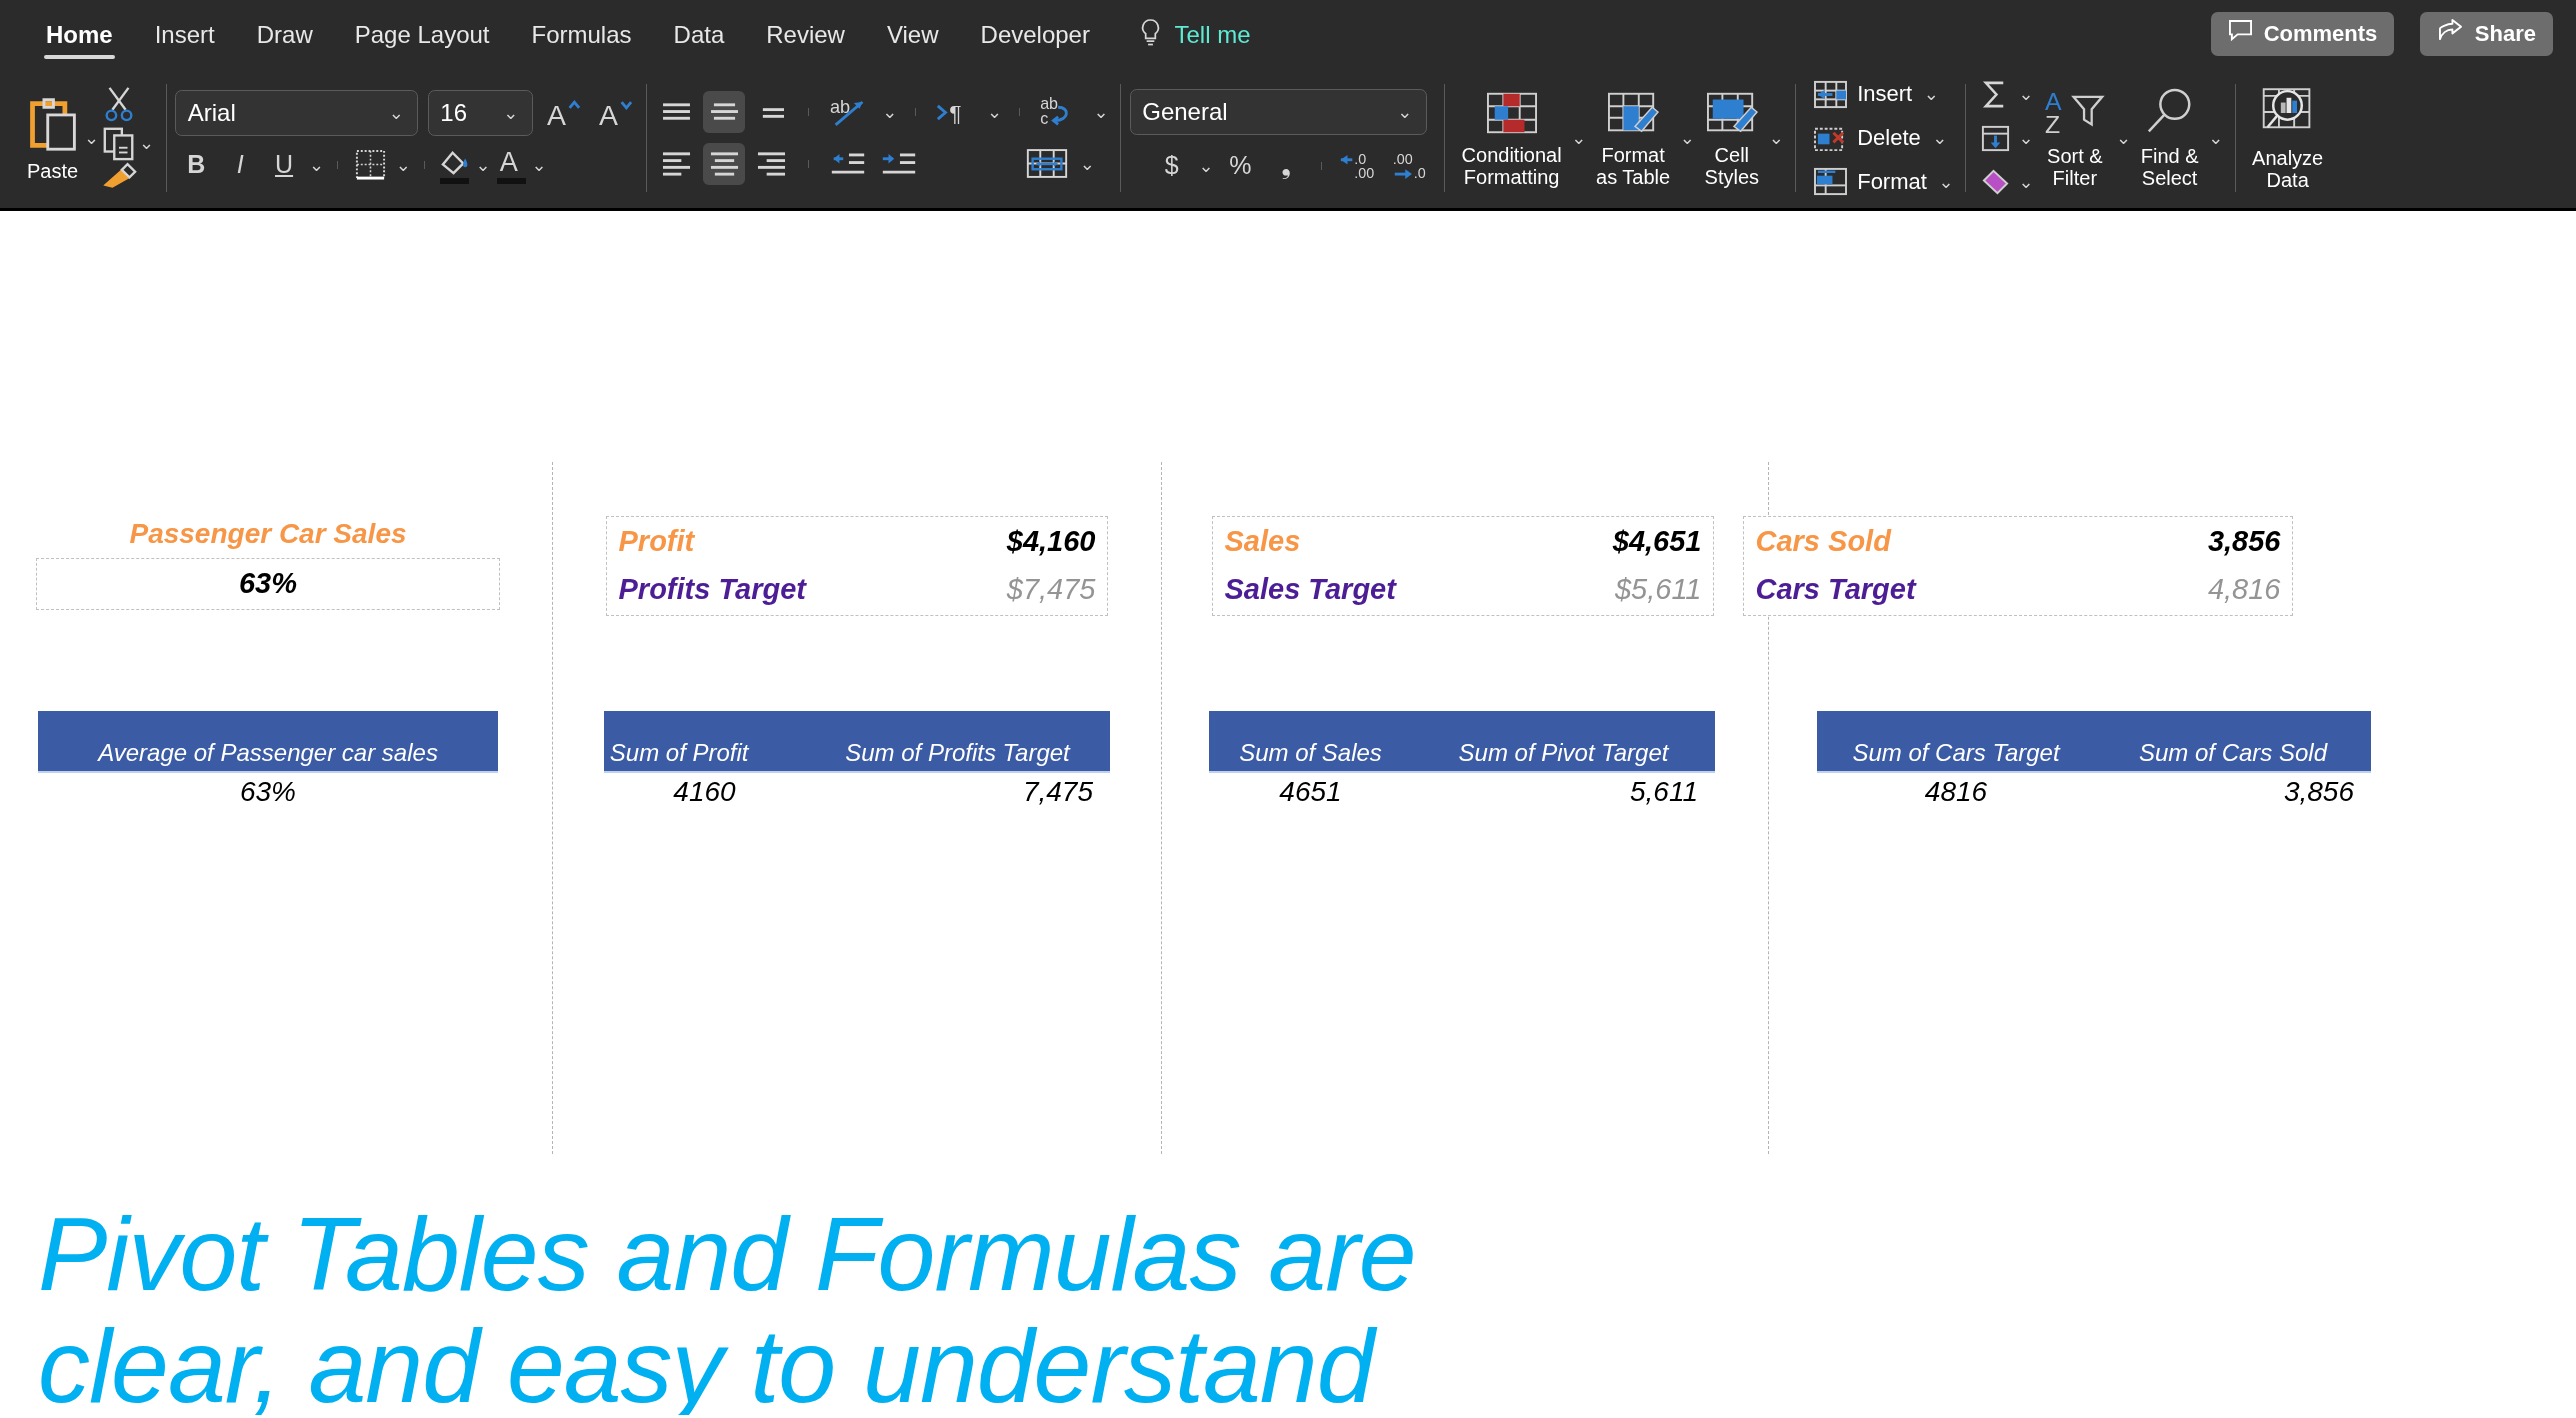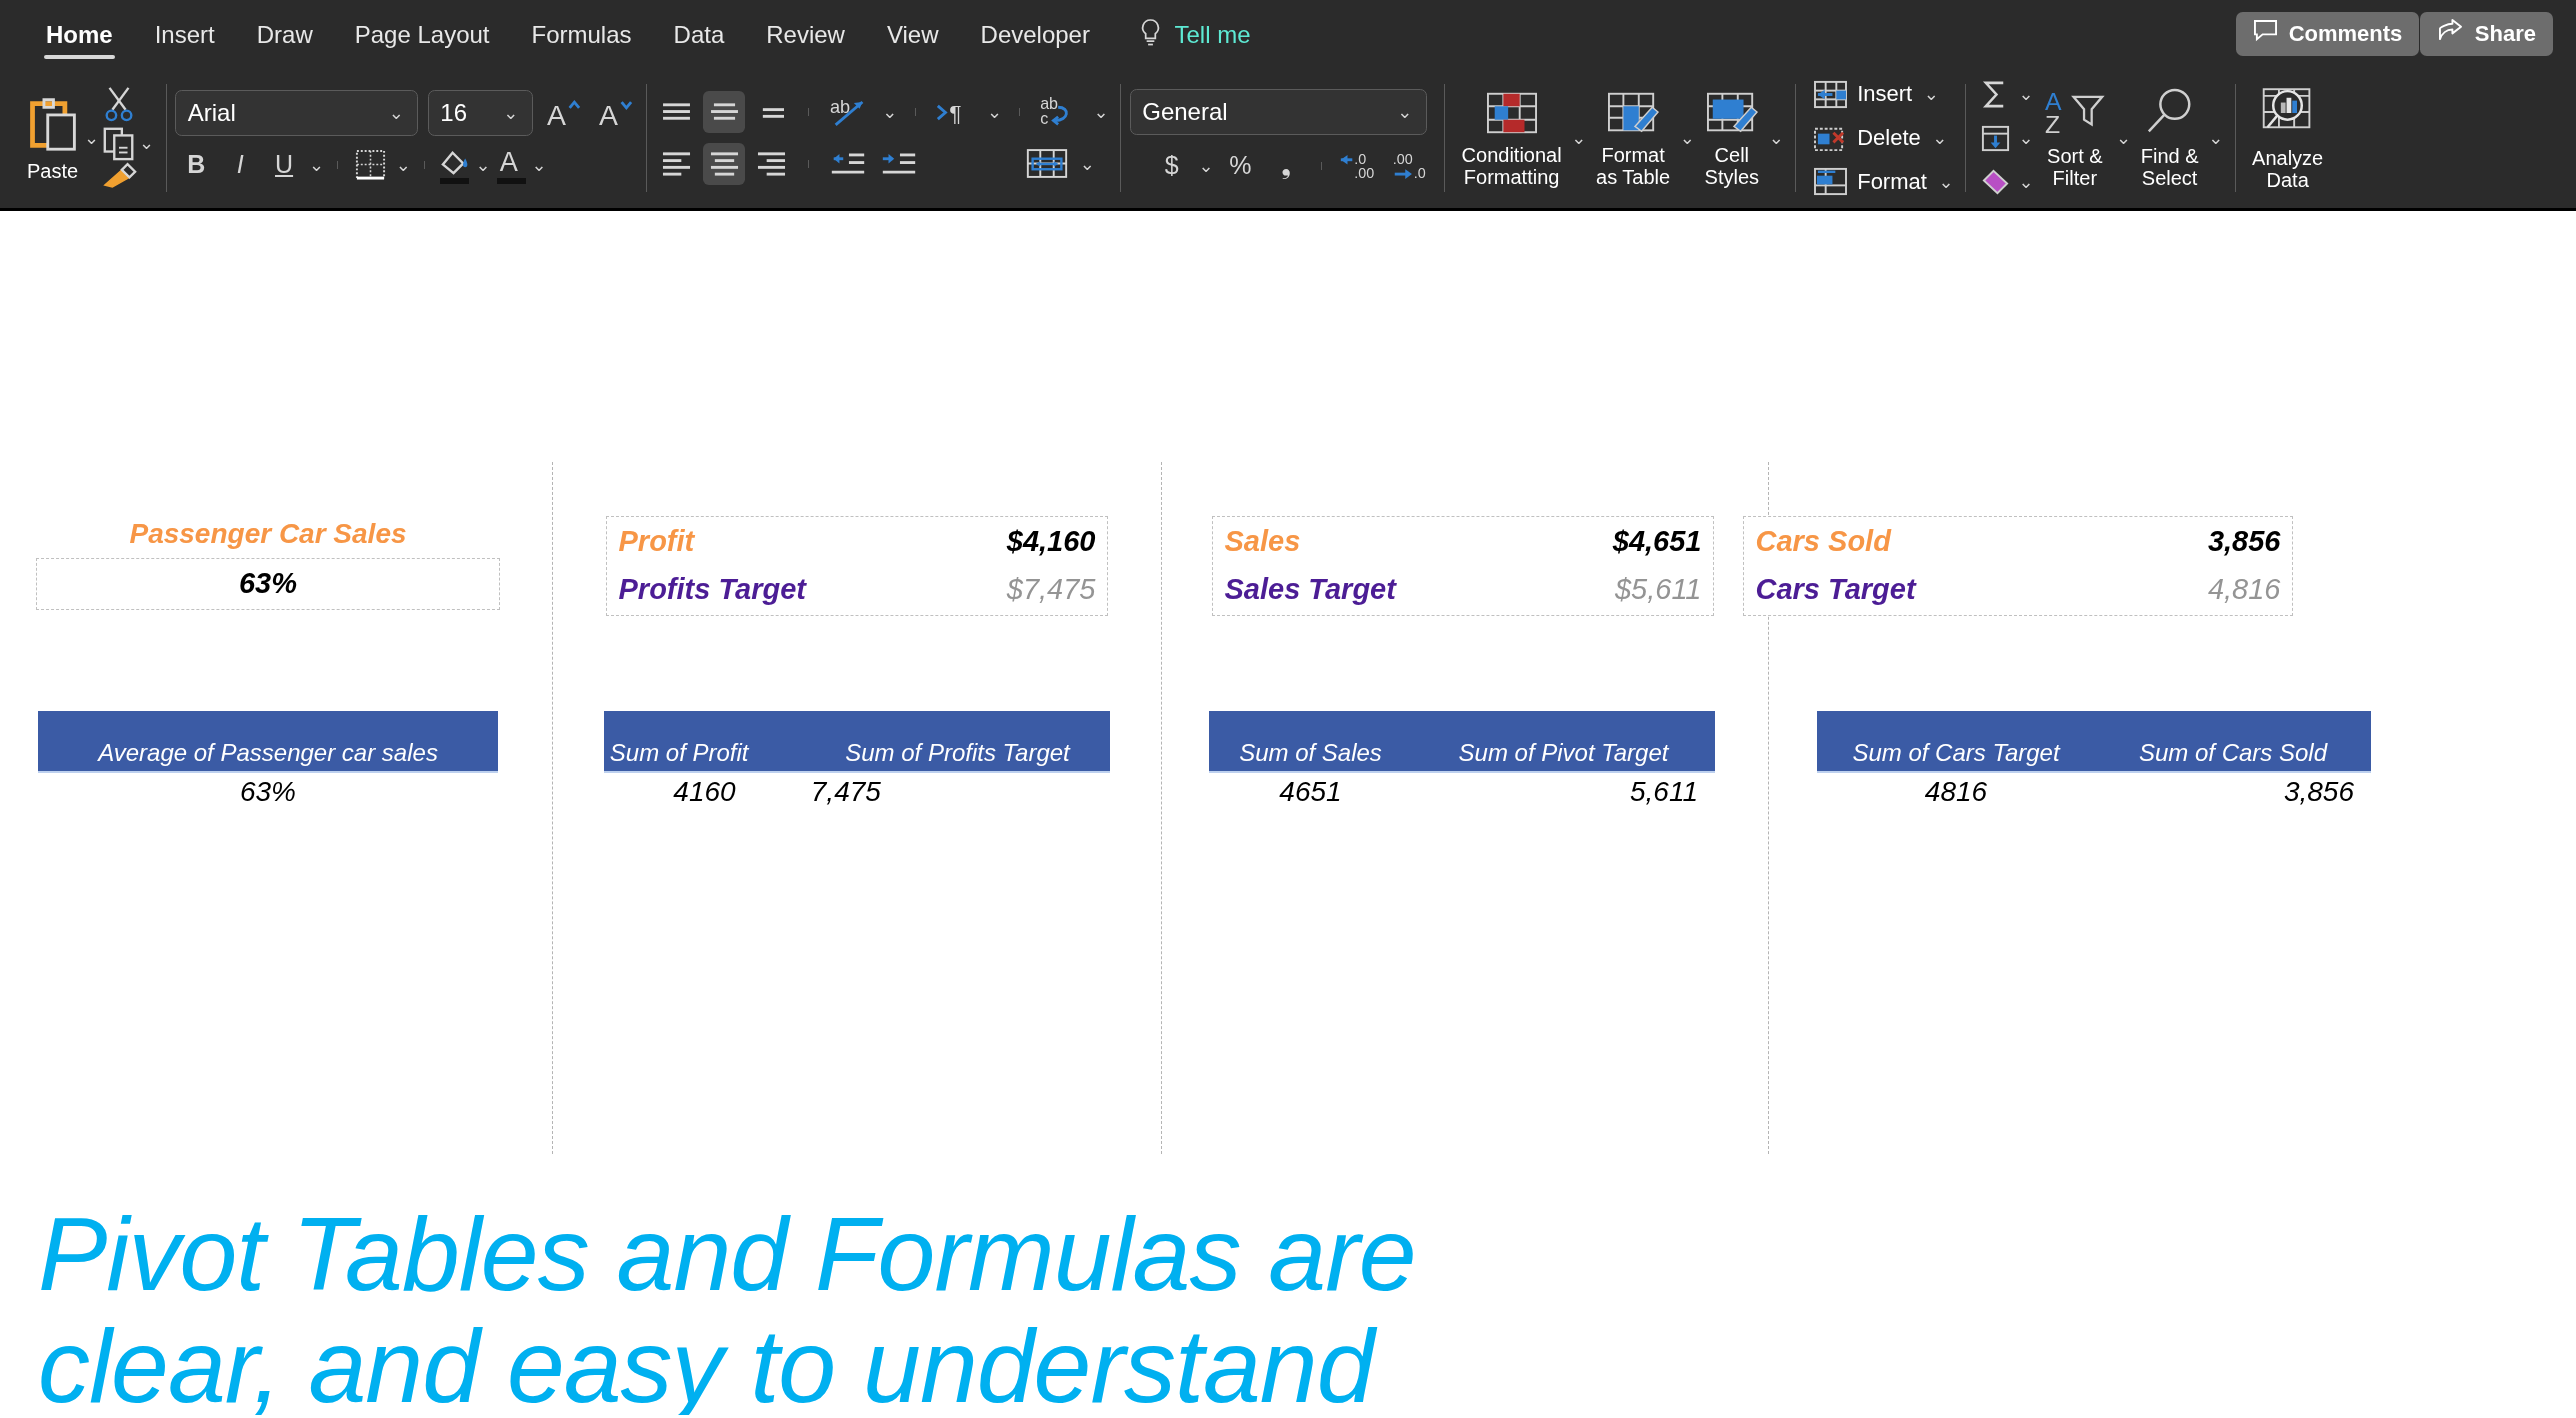--- a/index.html
+++ b/index.html
@@ -41,21 +41,21 @@
     height: 4.8px; border-radius: 2.9px;
     background: #d8d8d8;
   }
   .tellme {
     display: flex; align-items: center; gap: 11.5px;
     padding-left: 27px;
   }
   .tellme .lbl { font-size: 24px; color: #5eead4; }
   .topright {
     position: absolute; right: 23px; top: 11.5px;
-    display: flex; gap: 1px; align-items: center;
+    display: flex; gap: 26px; align-items: center;
   }
   .chip {
     background: #6d6d6d;
     border-radius: 6.7px;
     height: 44px;
     display: flex; align-items: center; gap: 10.5px;
     padding: 0 17px;
     font-size: 22px; font-weight: bold; color: #fff;
     white-space: nowrap;
   }
@@ -641,21 +641,21 @@
     </div>
   </div>
 
   <div class="pt" style="left:604px; top:500px; width:506px;">
     <div class="pt-head">
       <div class="c" style="width:201px; ">Sum of Profit</div>
       <div class="c" style="flex:1; text-align:center">Sum of Profits Target</div>
     </div>
     <div class="pt-body">
       <div class="c" style="width:201px; text-align:center">4160</div>
-      <div class="c" style="flex:1; text-align:left; padding-right:17px">7,475</div>
+      <div class="c" style="flex:1; text-align:right; padding-right:17px">7,475</div>
     </div>
   </div>
 
   <div class="pt" style="left:1209px; top:500px; width:506px;">
     <div class="pt-head">
       <div class="c" style="width:203px; text-align:center">Sum of Sales</div>
       <div class="c" style="flex:1; text-align:center">Sum of Pivot Target</div>
     </div>
     <div class="pt-body">
       <div class="c" style="width:203px; text-align:center">4651</div>

